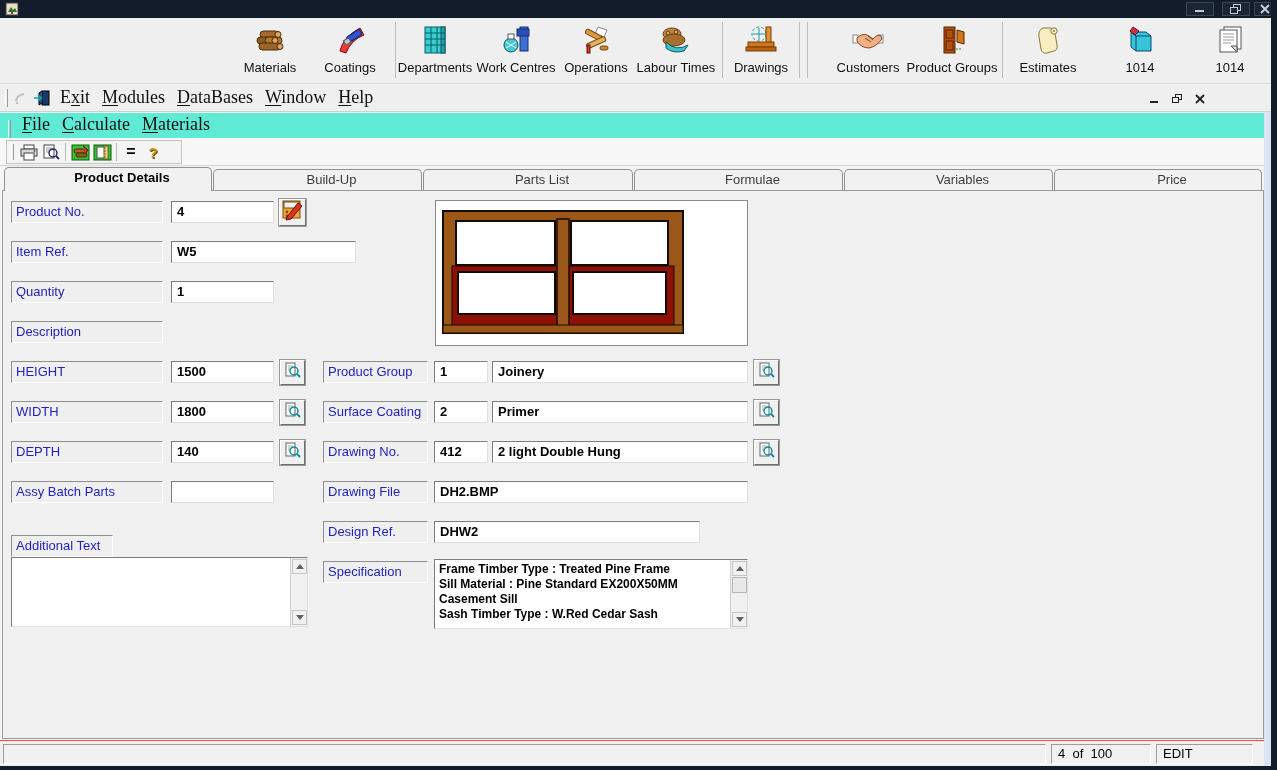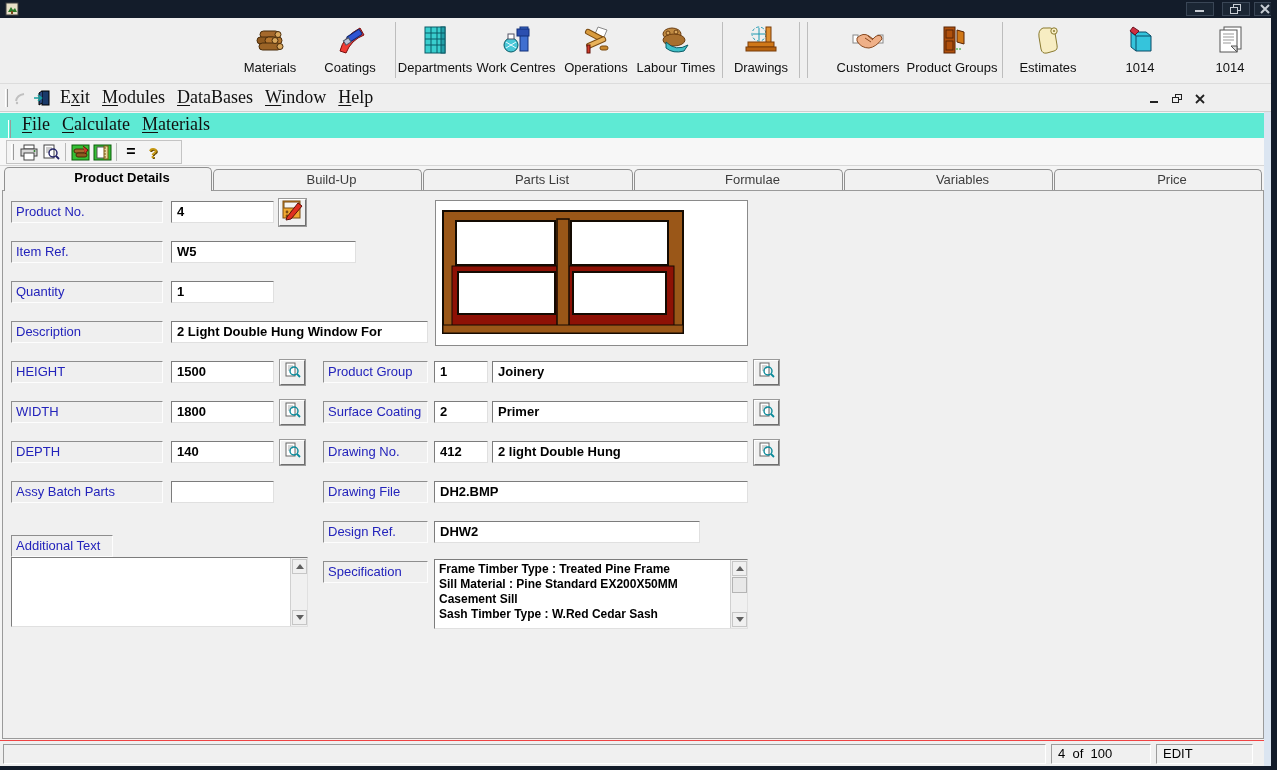--- a/index.html
+++ b/index.html
@@ -403,21 +403,20 @@
         </span>
       </div>
 
       <div class="flabel" style="left:8px;top:50px;width:152px">Item Ref.</div>
       <div class="tbox" style="left:168px;top:50px;width:185px">W5</div>
 
       <div class="flabel" style="left:8px;top:90px;width:152px">Quantity</div>
       <div class="tbox" style="left:168px;top:90px;width:103px">1</div>
 
       <div class="flabel" style="left:8px;top:130px;width:152px">Description</div>
-      <div class="tbox" style="left:168px;top:130px;width:257px">2 Light Double Hung Window For</div>
 
       <div class="flabel" style="left:8px;top:170px;width:152px">HEIGHT</div>
       <div class="tbox" style="left:168px;top:170px;width:103px">1500</div>
       <div class="btn3d" style="left:277px;top:169px;width:25px;height:25px">
         <span>
           <svg width="17" height="17" viewBox="0 0 17 17">
             <rect x="2" y="1" width="9" height="13" fill="#fff" stroke="#666"></rect>
             <path d="M4 4 h5 M4 6 h5 M4 8 h3" stroke="#aaa"></path>
             <circle cx="10" cy="9" r="4" fill="none" stroke="#0a8a9a" stroke-width="1.4"></circle>
             <path d="M13 12 l3 3" stroke="#0a8a9a" stroke-width="1.8"></path>

